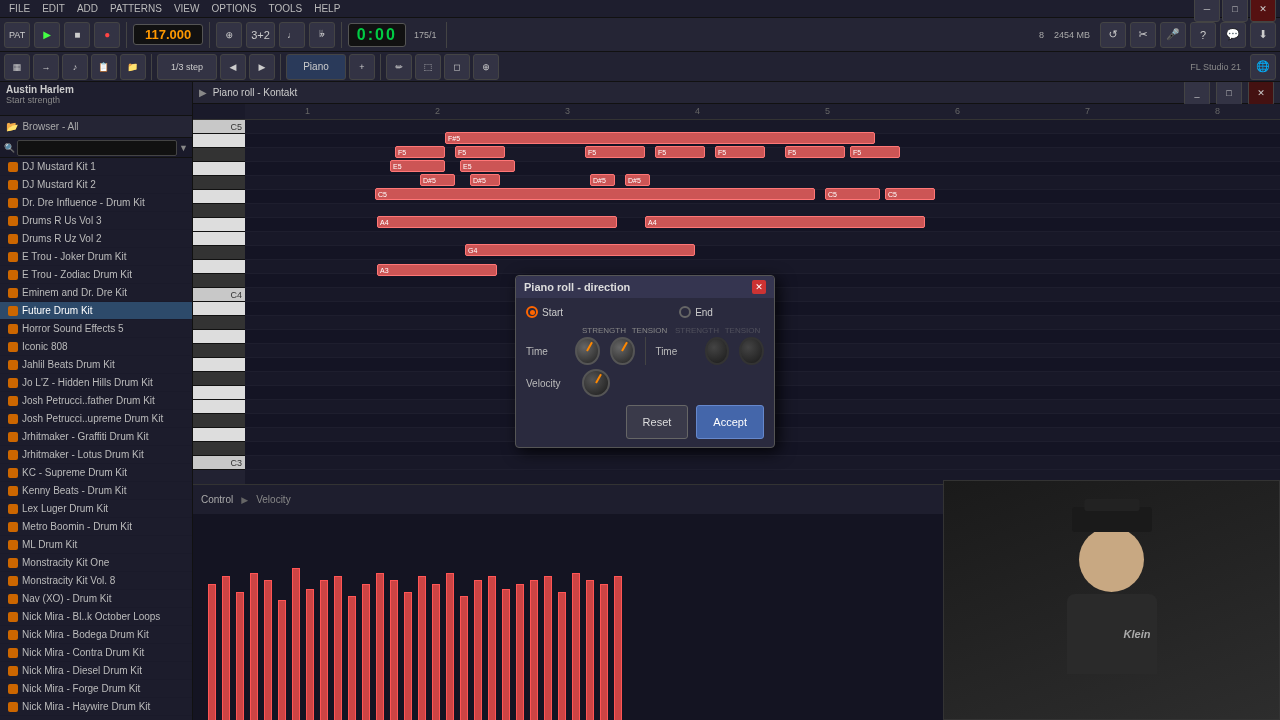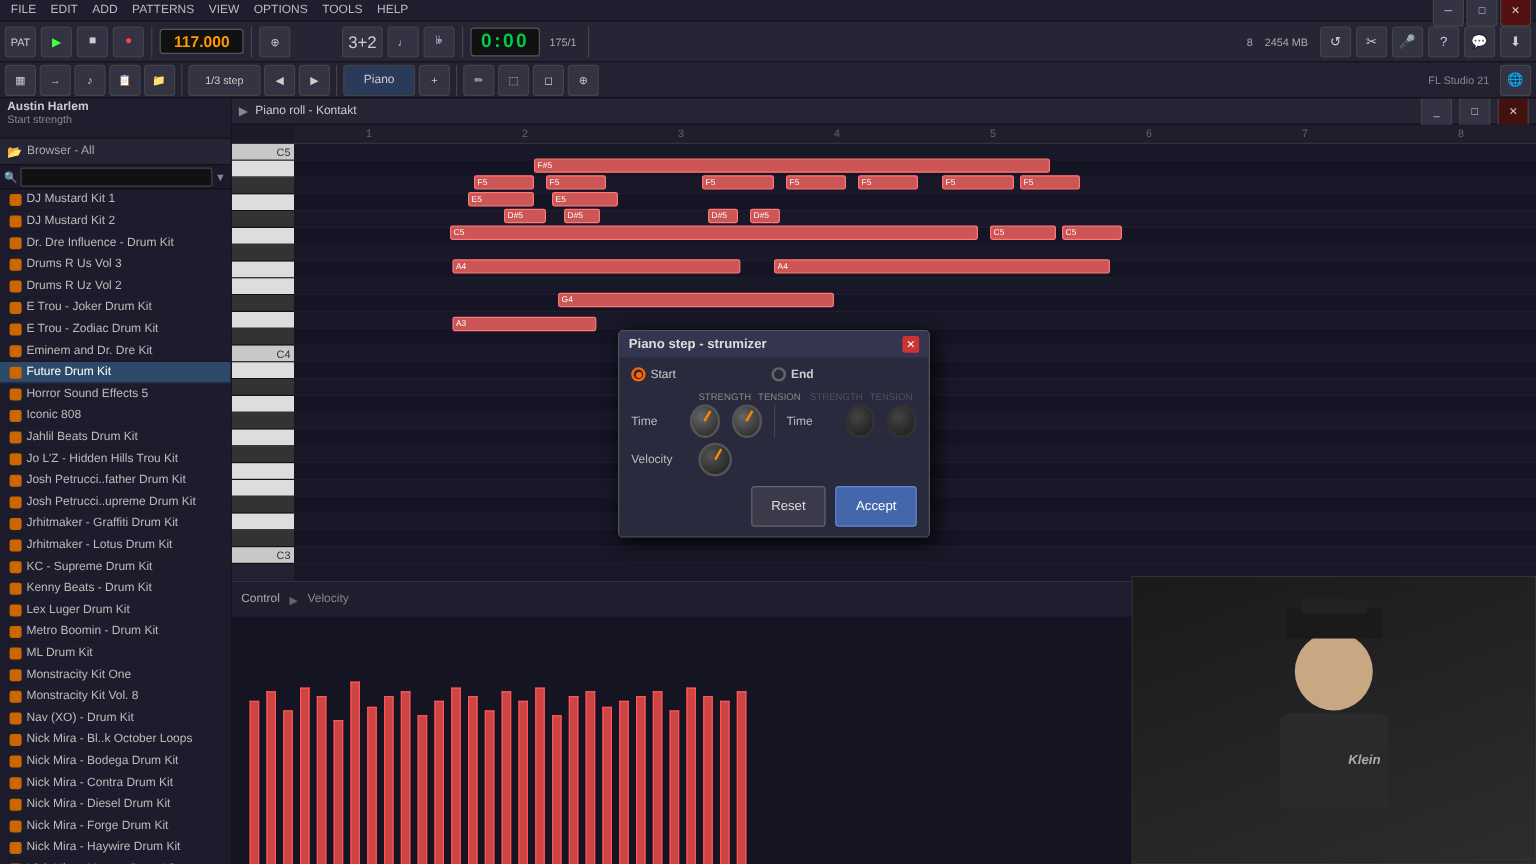--- a/index.html
+++ b/index.html
@@ -481,21 +481,21 @@
   <div class="toolbar-btn">■</div>
   <div class="toolbar-btn" style="color:#ff4444;">●</div>
 
   <div class="toolbar-sep"></div>
 
   <div class="bpm-display">117.000</div>
 
   <div class="toolbar-sep"></div>
 
   <div class="toolbar-btn" style="font-size:9px;">⊕</div>
-  <div class="toolbar-btn" style="font-size:14px;margin-left:39px;">3+2</div>
+  <div class="toolbar-btn" style="font-size:11px;">3+2</div>
   <div class="toolbar-btn" style="font-size:9px;">♩</div>
   <div class="toolbar-btn" style="font-size:9px;">𝄫</div>
 
   <div class="toolbar-sep"></div>
 
   <div class="time-display">0:00</div>
   <div style="font-size:9px;color:#aaa;padding:0 4px;">175/1</div>
 
   <div class="toolbar-sep"></div>
 
@@ -598,21 +598,21 @@
         <div class="sidebar-item">
           <div class="drum-icon"></div>
           <span>Iconic 808</span>
         </div>
         <div class="sidebar-item">
           <div class="drum-icon"></div>
           <span>Jahlil Beats Drum Kit</span>
         </div>
         <div class="sidebar-item">
           <div class="drum-icon"></div>
-          <span>Jo L'Z - Hidden Hills Trou Kit</span>
+          <span>Jo L'Z - Hidden Hills Drum Kit</span>
         </div>
         <div class="sidebar-item">
           <div class="drum-icon"></div>
           <span>Josh Petrucci..father Drum Kit</span>
         </div>
         <div class="sidebar-item">
           <div class="drum-icon"></div>
           <span>Josh Petrucci..upreme Drum Kit</span>
         </div>
         <div class="sidebar-item">
@@ -831,31 +831,31 @@
         <div style="position: absolute; bottom: 0px; left: 407px; width: 8px; height: 136px; background: rgb(204, 68, 68); border-top: 1px solid rgb(255, 85, 85); border-right: 1px solid rgb(255, 85, 85); border-bottom: none; border-left: 1px solid rgb(255, 85, 85); border-image: initial;"></div>
         <div style="position: absolute; bottom: 0px; left: 421px; width: 8px; height: 144px; background: rgb(204, 68, 68); border-top: 1px solid rgb(255, 85, 85); border-right: 1px solid rgb(255, 85, 85); border-bottom: none; border-left: 1px solid rgb(255, 85, 85); border-image: initial;"></div>
       </div>
 
   </div>
 
 </div>
 
 <div id="strumizer-dialog">
   <div class="dialog-title-bar">
-    <span class="dialog-title">Piano step - strumizer</span>
+    <span class="dialog-title">Piano roll - direction</span>
     <div class="dialog-close">✕</div>
   </div>
   <div class="dialog-body">
 
     <div class="radio-group">
       <div class="radio-item">
         <div class="radio-dot active"></div>
         <span>Start</span>
       </div>
-      <div class="radio-item" style="margin-left:60px;font-weight:bold;">
+      <div class="radio-item" style="margin-left:96px;">
         <div class="radio-dot"></div>
         <span>End</span>
       </div>
     </div>
 
     <div style="display:flex;margin-bottom:2px;">
       <div style="width:56px;"></div>
       <div style="display:flex;gap:2px;flex:1;">
         <div style="flex:1;text-align:center;font-size:8px;color:#888;">STRENGTH</div>
         <div style="flex:1;text-align:center;font-size:8px;color:#888;">TENSION</div>

